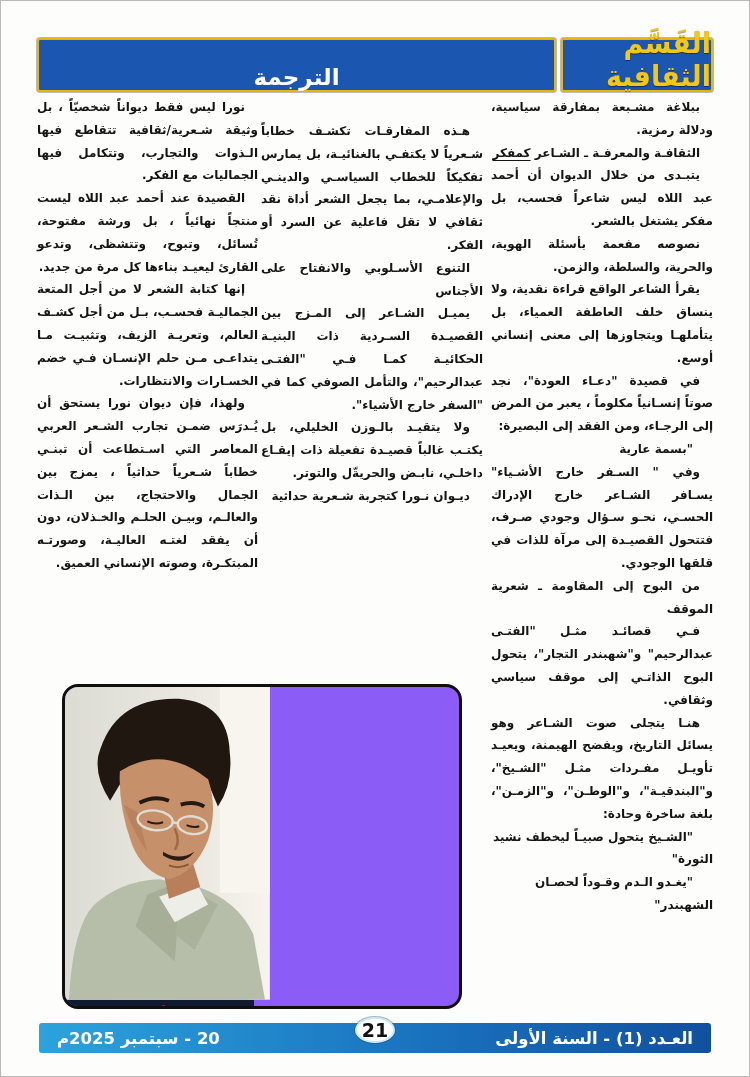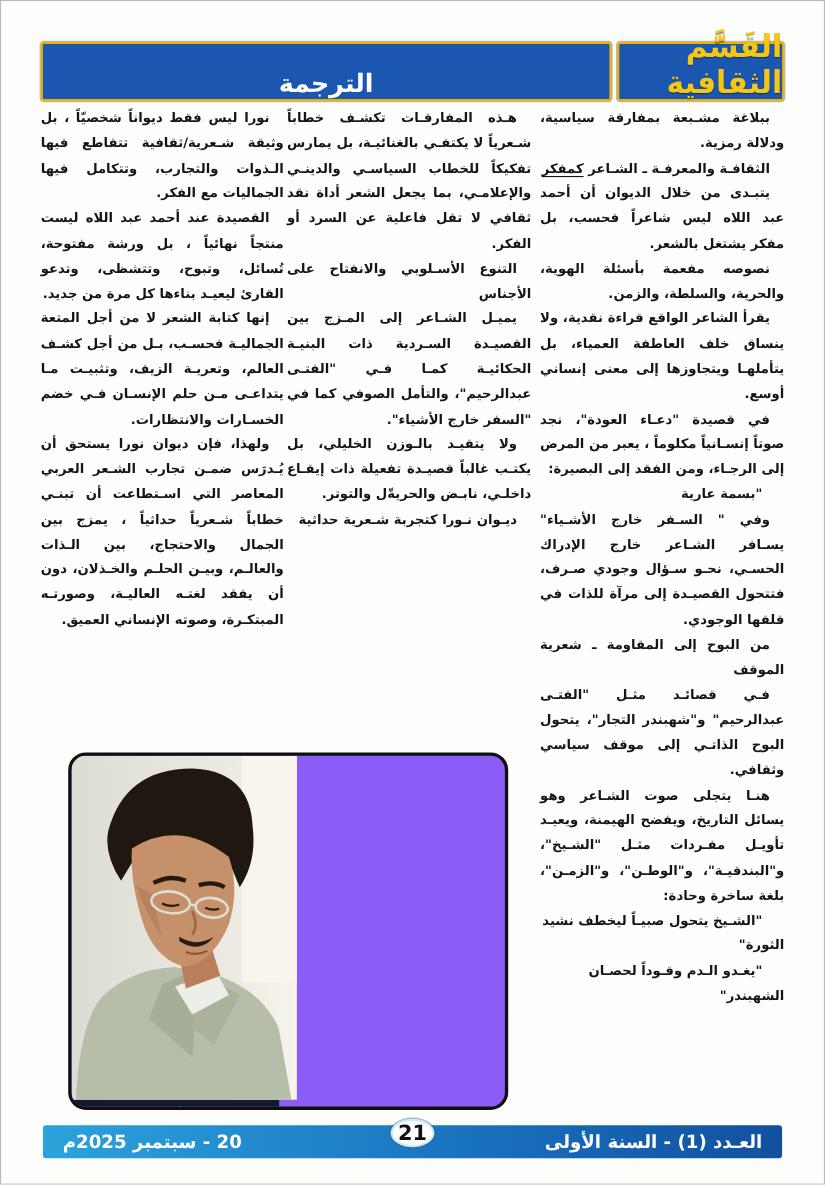--- a/index.html
+++ b/index.html
@@ -18,21 +18,21 @@
   .logo-box{width:152px;}
   .logo-text{color:#f4c616;font-size:27px;font-weight:bold;text-shadow:0 1px 1px rgba(0,0,0,.45);letter-spacing:-1px;transform:scaleY(1.06);}
   .title-box{flex:1;}
   .title-text{color:#ffffff;font-size:23px;font-weight:bold;letter-spacing:2px;}
   
   .col{
     position:absolute;top:95px;font-size:12px;line-height:22.8px;color:#151515;
     font-weight:700;text-align:justify;text-justify:inter-word;
   }
   .col-1{right:36px;width:222px;height:912px;}
-  .col-2{right:266px;width:222px;height:575px;}
+  .col-2{right:266px;width:222px;height:575px;margin-top:24px;}
   .col-3{left:36px;width:221px;height:575px;}
   .col p{margin:0;text-indent:13px;}
   .col p.q{text-indent:20px;text-align:right;}
   .u{text-decoration:underline;text-underline-offset:3px;margin-top:12px;}
   
   .figure{
     position:absolute;left:61px;top:683px;width:400px;height:325px;
     border:3px solid #0f0f0f;border-radius:16px;overflow:hidden;background:#8b5cf6;
     display:flex;direction:ltr;box-sizing:border-box;flex-direction:column;
   }

